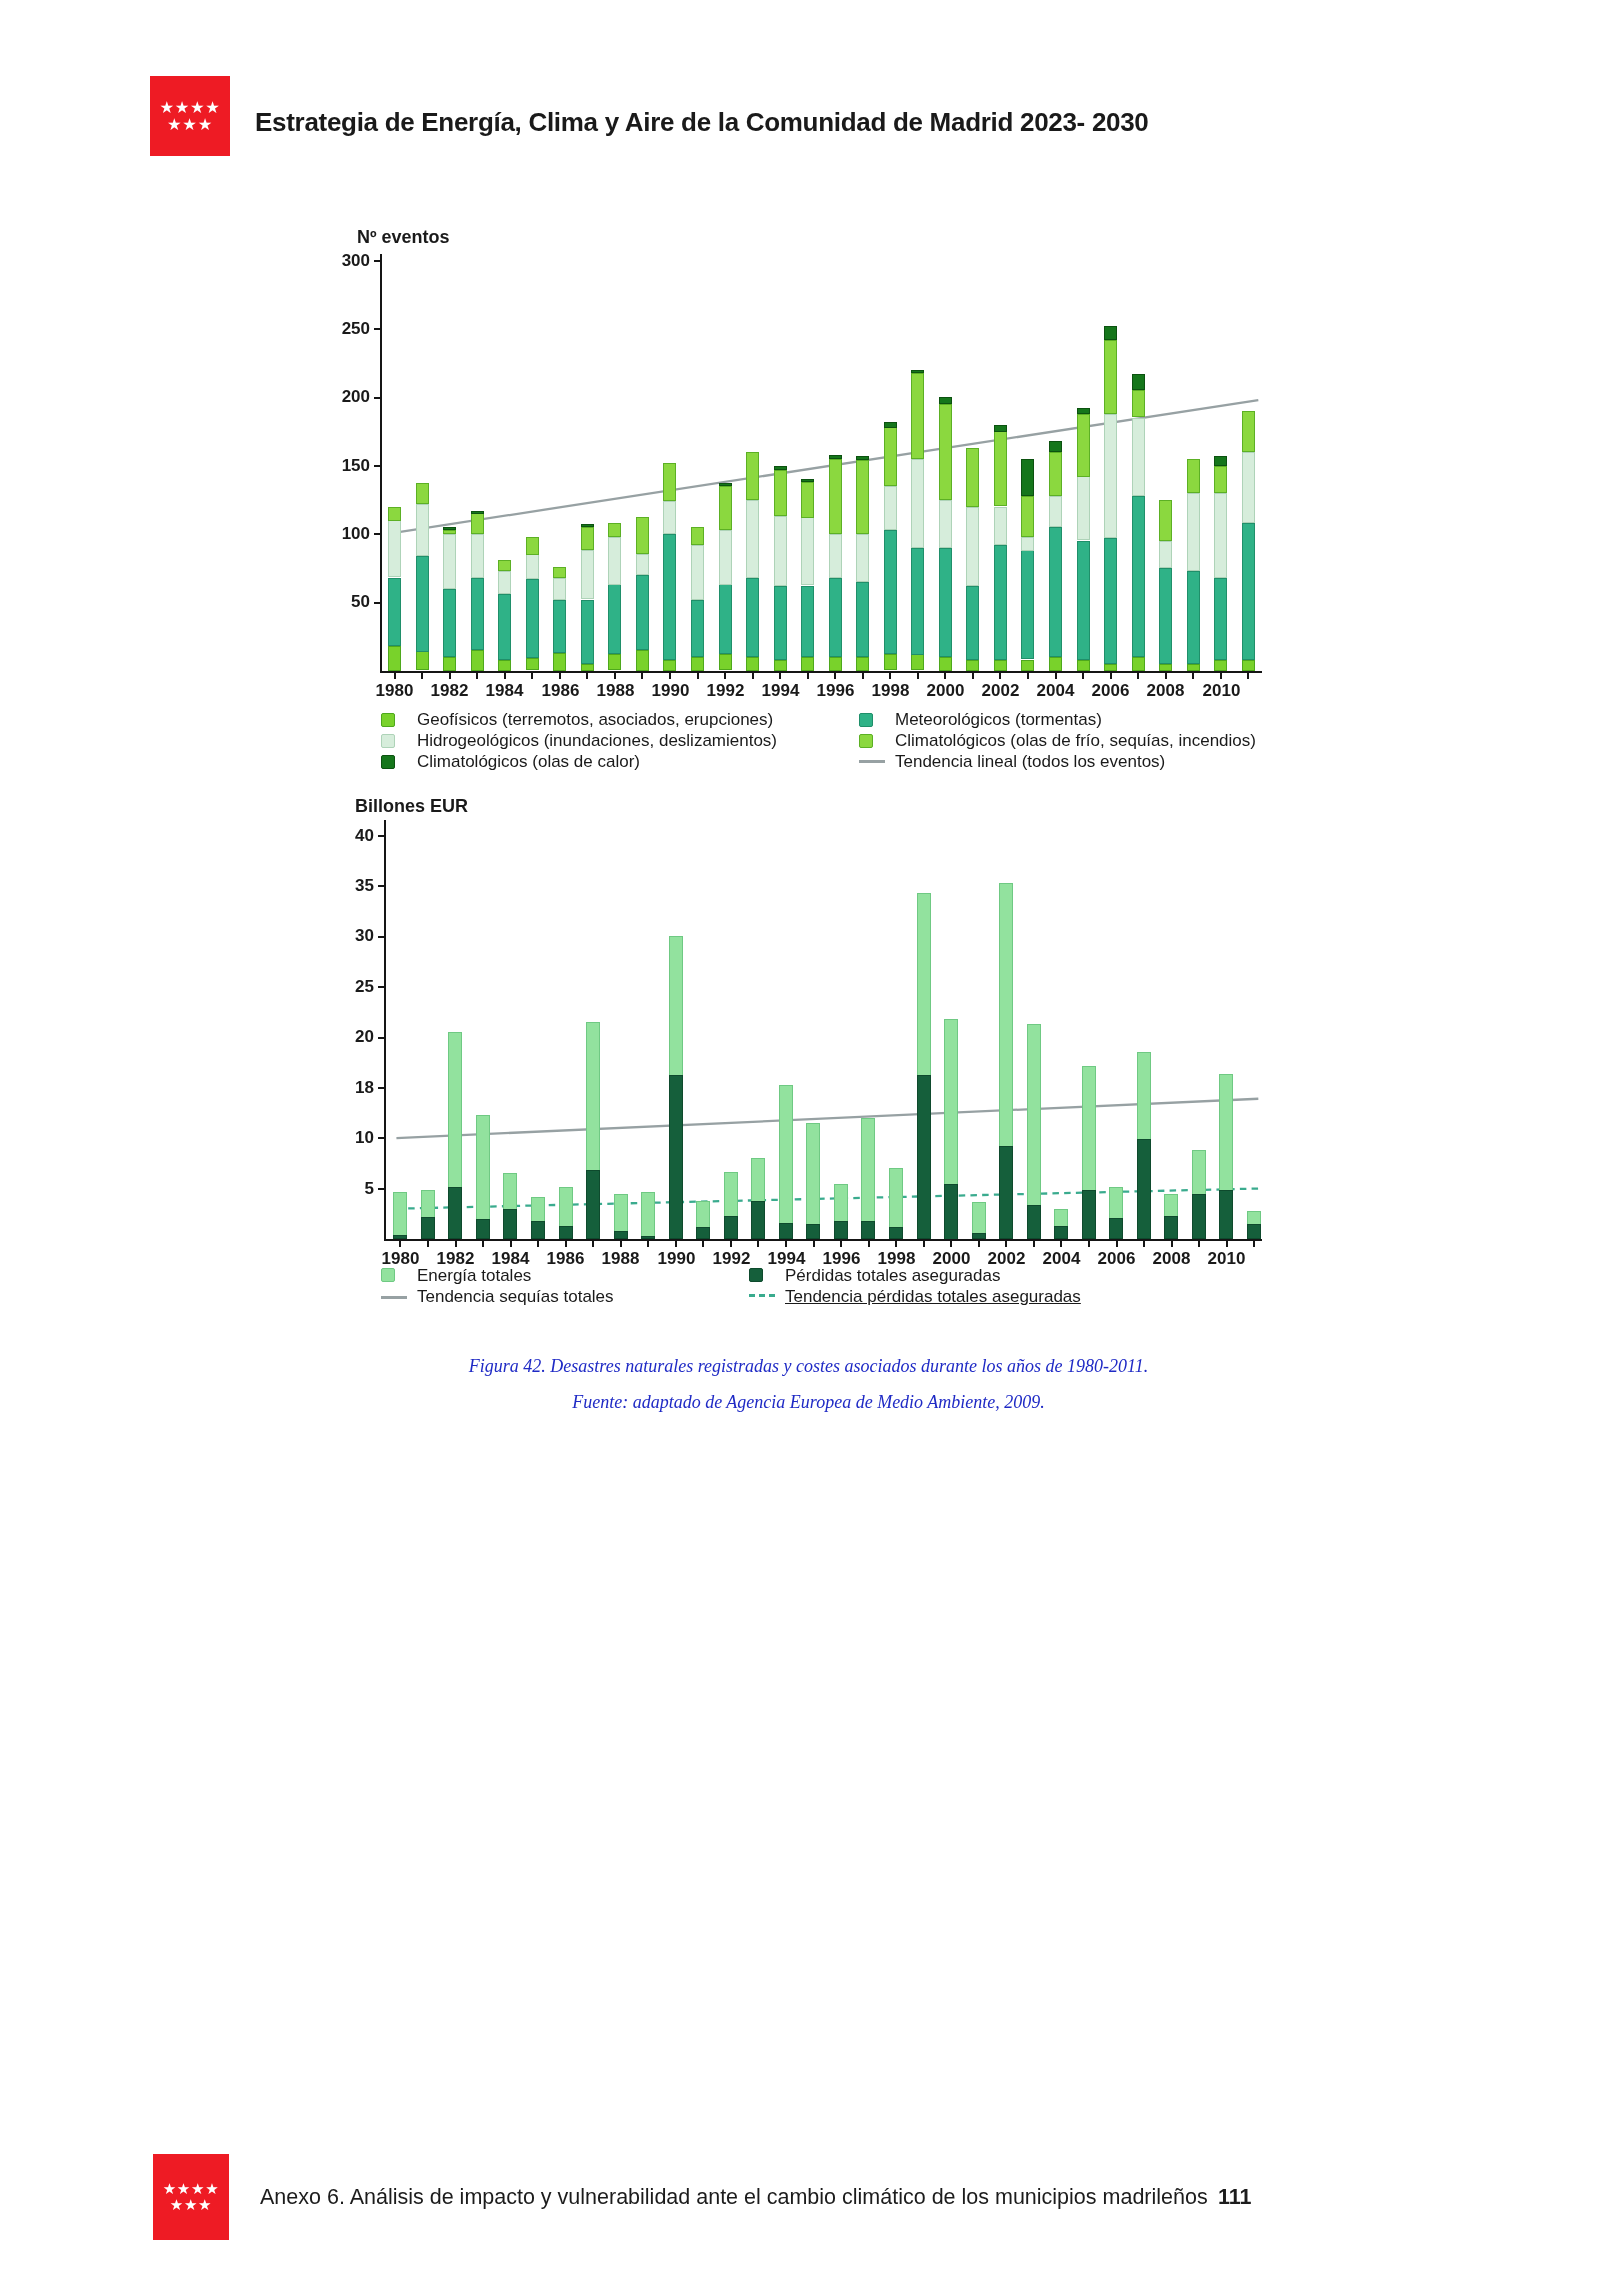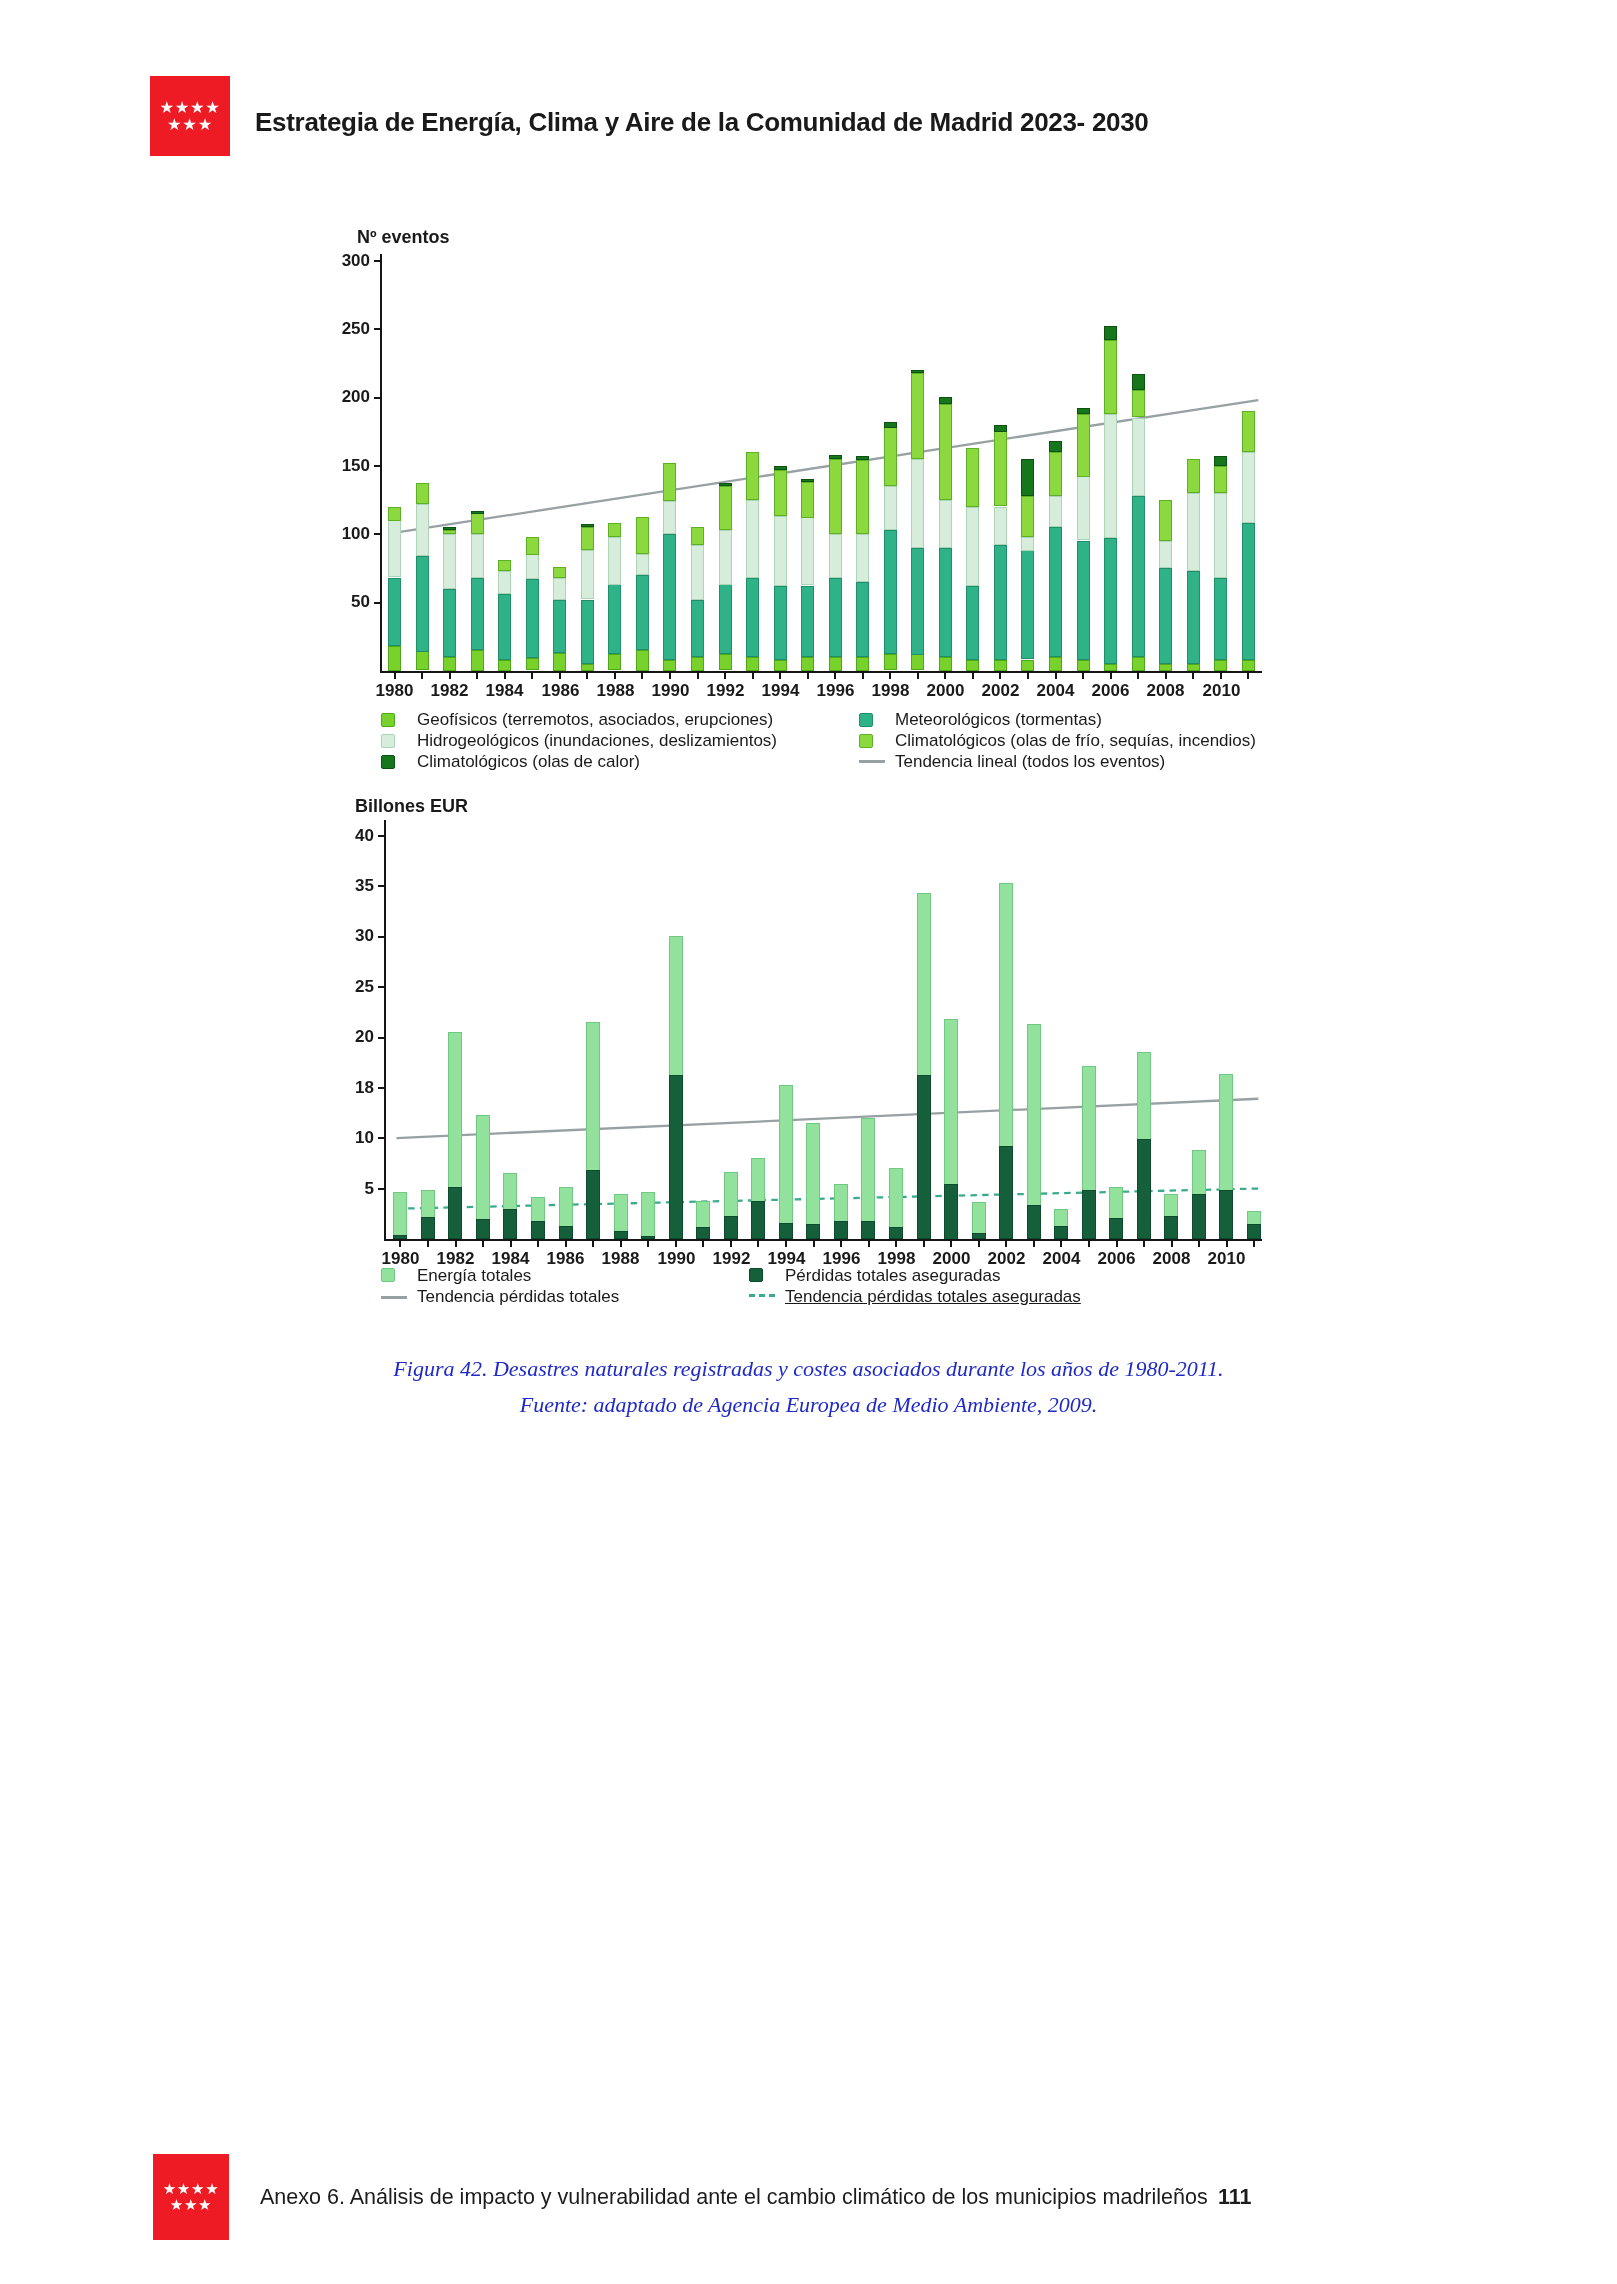--- a/index.html
+++ b/index.html
@@ -10,21 +10,21 @@
   .logo .srow{color:#ffffff;line-height:1.04;letter-spacing:0.7px;text-align:center;}
   .hdr-title{font-size:26px;font-weight:600;letter-spacing:-0.3px;white-space:nowrap;}
   .chart-title{font-size:18px;font-weight:700;}
   .ylab{font-size:17px;font-weight:700;text-align:right;width:39px;}
   .xlab{font-size:17px;font-weight:700;text-align:center;width:63px;}
   .axis{background:#151515;}
   .tick{background:#151515;}
   .leg-label{font-size:17px;font-weight:500;white-space:nowrap;}
   .swatch{width:14.3px;height:14.3px;border-radius:2px;box-sizing:border-box;}
   .caption{width:1237px;left:190px;text-align:center;color:#1f2ac5;
-           font-family:"Liberation Serif",serif;font-style:italic;font-size:22px;font-weight:500;}
+           font-family:"Liberation Serif",serif;font-style:italic;font-size:18px;font-weight:500;}
   .footer-text{font-size:21.5px;white-space:nowrap;color:#1c1c1c;}
   .footer-text b{font-weight:700;padding-left:10.4px;}
   svg.overlay{position:absolute;left:0;top:0;pointer-events:none;}
 </style>
 </head>
 <body>
 
 <div id="page">
 
   <div class="abs logo" style="left:150px;top:76px;width:80px;height:80px;">
@@ -399,19 +399,19 @@
     <div class="tick abs" style="left: 1143px; top: 1241px; width: 2px; height: 5.9px;"></div>
     <div class="tick abs" style="left: 1171px; top: 1241px; width: 2px; height: 5.9px;"></div>
     <div class="xlab abs" style="left: 1140px; top: 1249px;">2008</div>
     <div class="tick abs" style="left: 1198px; top: 1241px; width: 2px; height: 5.9px;"></div>
     <div class="tick abs" style="left: 1226px; top: 1241px; width: 2px; height: 5.9px;"></div>
     <div class="xlab abs" style="left: 1195px; top: 1249px;">2010</div>
     <div class="tick abs" style="left: 1253px; top: 1241px; width: 2px; height: 5.9px;"></div>
     <div class="swatch abs" style="left: 381px; top: 1268px; background: rgb(146, 226, 158); border: 0.7px solid rgb(111, 201, 131);"></div>
     <div class="leg-label abs" style="left: 417px; top: 1266px;">Energía totales</div>
     <div class="abs" style="left: 381px; top: 1296px; width: 26px; height: 2.6px; background: rgb(151, 161, 163);"></div>
-    <div class="leg-label abs" style="left: 417px; top: 1287px;">Tendencia pérdidas totales</div>
+    <div class="leg-label abs" style="left: 417px; top: 1287px;">Tendencia sequías totales</div>
     <div class="swatch abs" style="left: 749px; top: 1268px; background: rgb(21, 95, 59); border: 0.7px solid rgb(14, 74, 45);"></div>
     <div class="leg-label abs" style="left: 785px; top: 1266px;">Pérdidas totales aseguradas</div>
     <div class="abs" style="left: 749px; top: 1294px; width: 26px; height: 0px; border-top: 3.3px dashed rgb(58, 171, 142);"></div>
     <div class="leg-label abs" style="left: 785px; top: 1287px; text-decoration: underline;">Tendencia pérdidas totales aseguradas</div>
   </div>
 
 
 </body></html>

